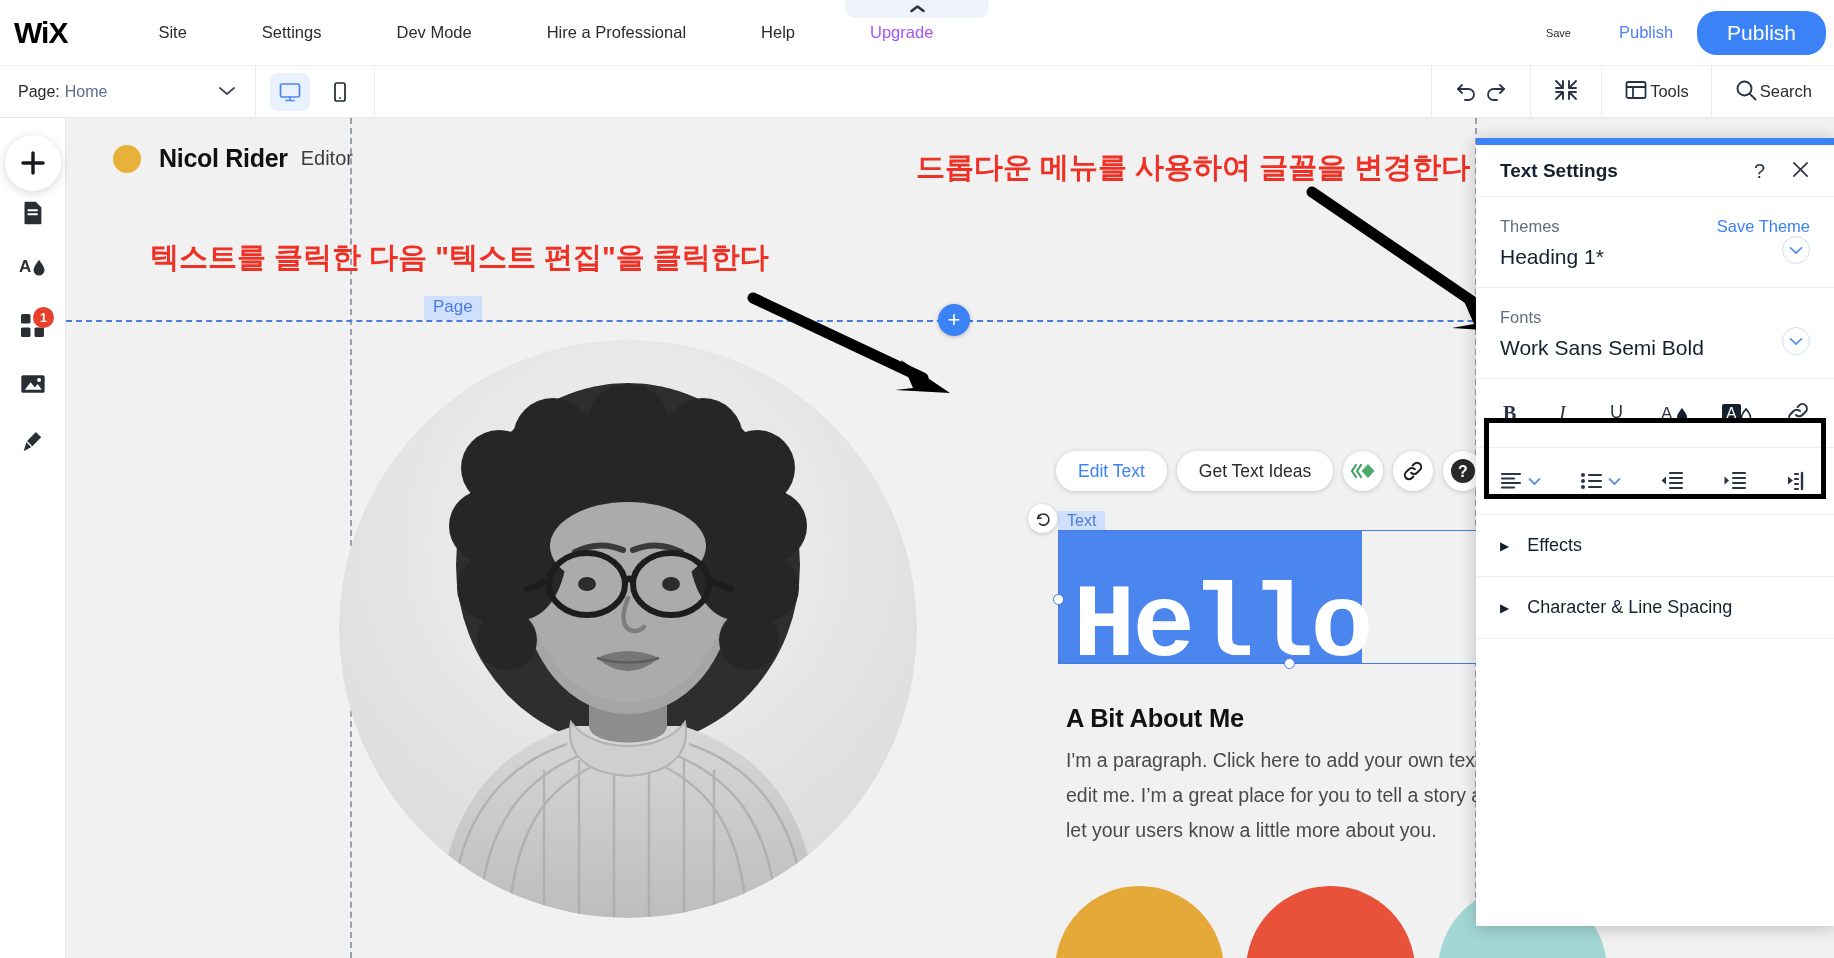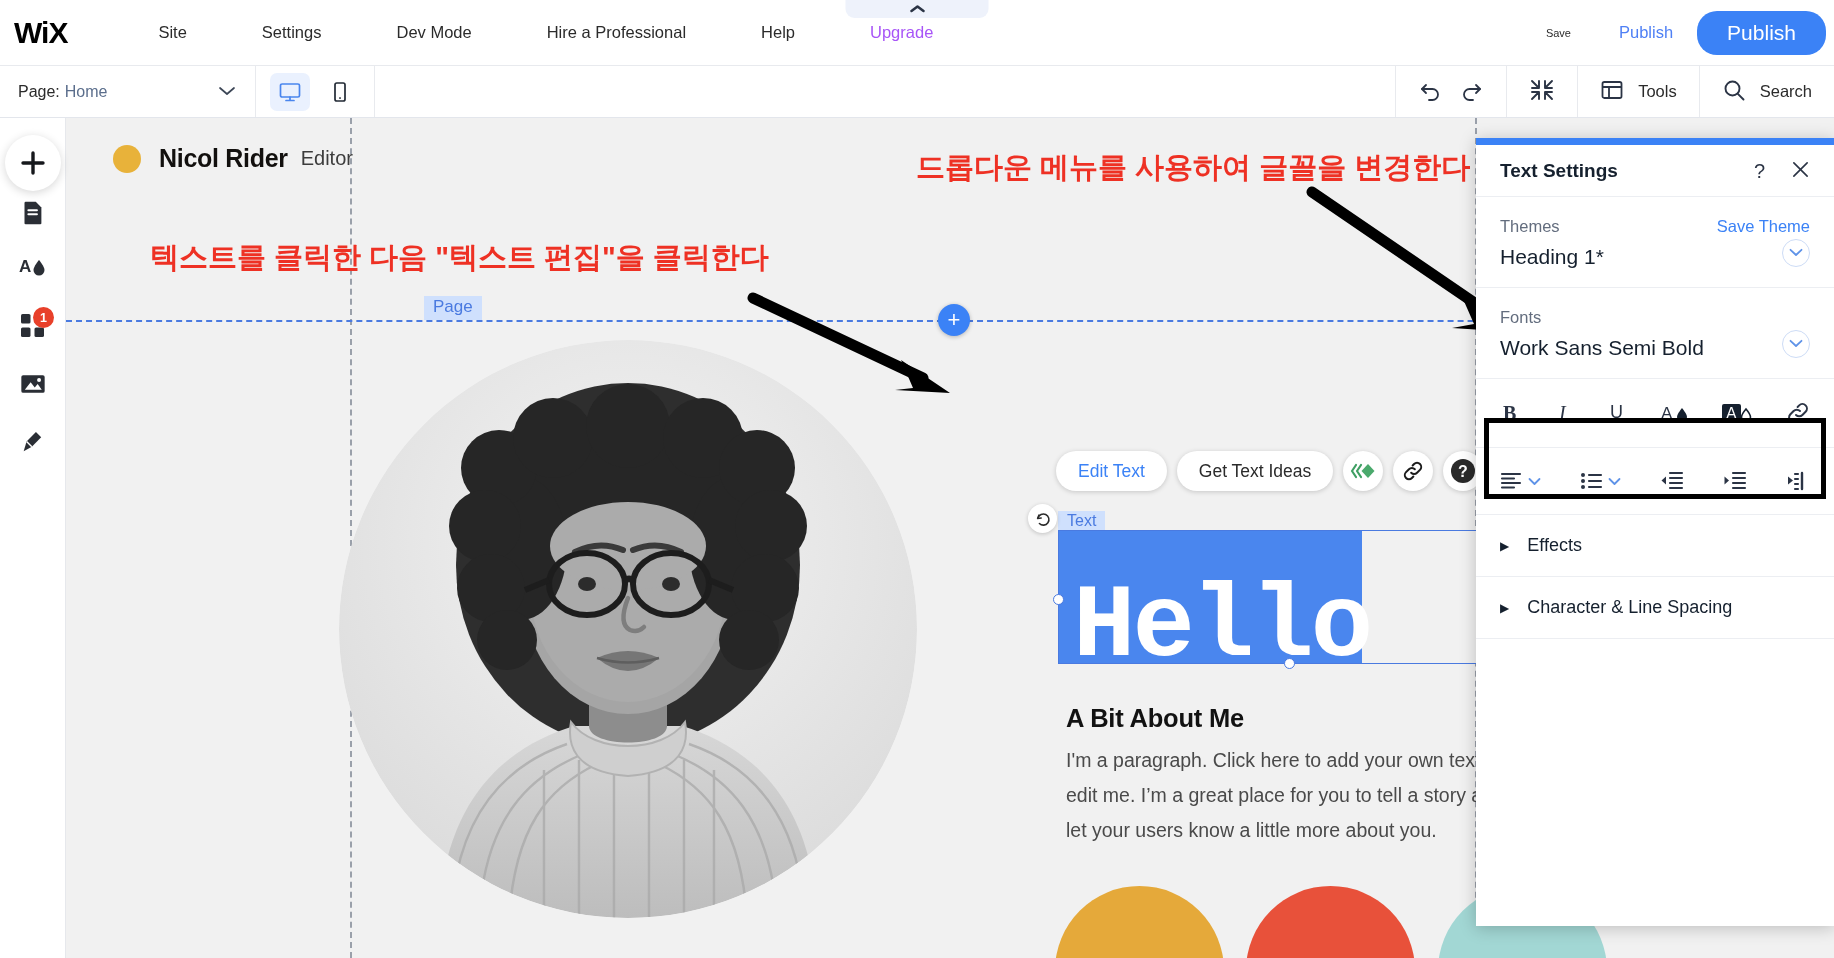--- a/index.html
+++ b/index.html
@@ -55,21 +55,21 @@
   .page-select .lbl { font-size: 16px; color: #2b2b2b; }
   .page-select .val { font-size: 16px; color: #5b6e8c; margin-left: 5px;}
   .chev-sm { margin-left: auto; }
   .vp-group { display: flex; align-items: center; height: 100%;
     padding: 0 14px; border-right: 1px solid #e8eaee; gap: 10px;}
   .vp-btn { width: 40px; height: 38px; border-radius: 7px;
     display: flex; align-items: center; justify-content: center; cursor: pointer;}
   .vp-btn.active { background: #eaf1fe; }
   .tb2-right { margin-left: auto; display: flex; align-items: center; height: 100%; }
   .tb2-cell { height: 100%; display: flex; align-items: center; justify-content: center;
-    border-left: 1px solid #e8eaee; gap: 14px; padding: 0 22px; cursor: pointer;}
+    border-left: 1px solid #e8eaee; gap: 2px; padding: 0 22px; cursor: pointer;}
   .tb2-cell span { font-size: 16.5px; color: #2b2b2b; }
 
   
   .leftrail {
     position: absolute; left: 0; top: 118px; width: 66px; height: 840px;
     background: #fff; z-index: 30; border-right: 1px solid #e6e8ec;
   }
   .rail-btn { position: absolute; left: 11px; width: 44px; height: 44px;
     display: flex; align-items: center; justify-content: center; cursor: pointer;}
   .rail-add {
@@ -194,21 +194,21 @@
   }
   .panel-top { height: 7px; background: #3b82f6; }
   .panel-head {
     height: 52px; display: flex; align-items: center; padding: 0 24px;
     border-bottom: 1px solid #eceef2;
   }
   .panel-title { font-size: 19px; font-weight: 700; color: #15202e; }
   .panel-head-actions { margin-left: auto; display: flex; align-items: center; gap: 26px; }
   .p-icon { font-size: 20px; color: #2b3445; cursor: pointer; line-height: 1; }
   .panel-sec { padding: 20px 24px 18px 24px; border-bottom: 1px solid #eceef2; }
-  .sec-row { display: flex; align-items: center; }
+  .sec-row { display: flex; }
   .sec-lbl { font-size: 16.5px; color: #636d7e; }
   .sec-link { margin-left: auto; font-size: 16.5px; color: #3b82f6; cursor: pointer; }
   .sec-val { font-size: 21px; color: #15202e; margin-top: 9px; }
   .circ-chev {
     width: 28px; height: 28px; border-radius: 50%; border: 1.5px solid #cddcf6;
     display: flex; align-items: center; justify-content: center; margin-left: auto;
     cursor: pointer;
   }
   .fonts-box {
     position: absolute; left: 1484px; top: 418px; width: 342px; height: 81px;

